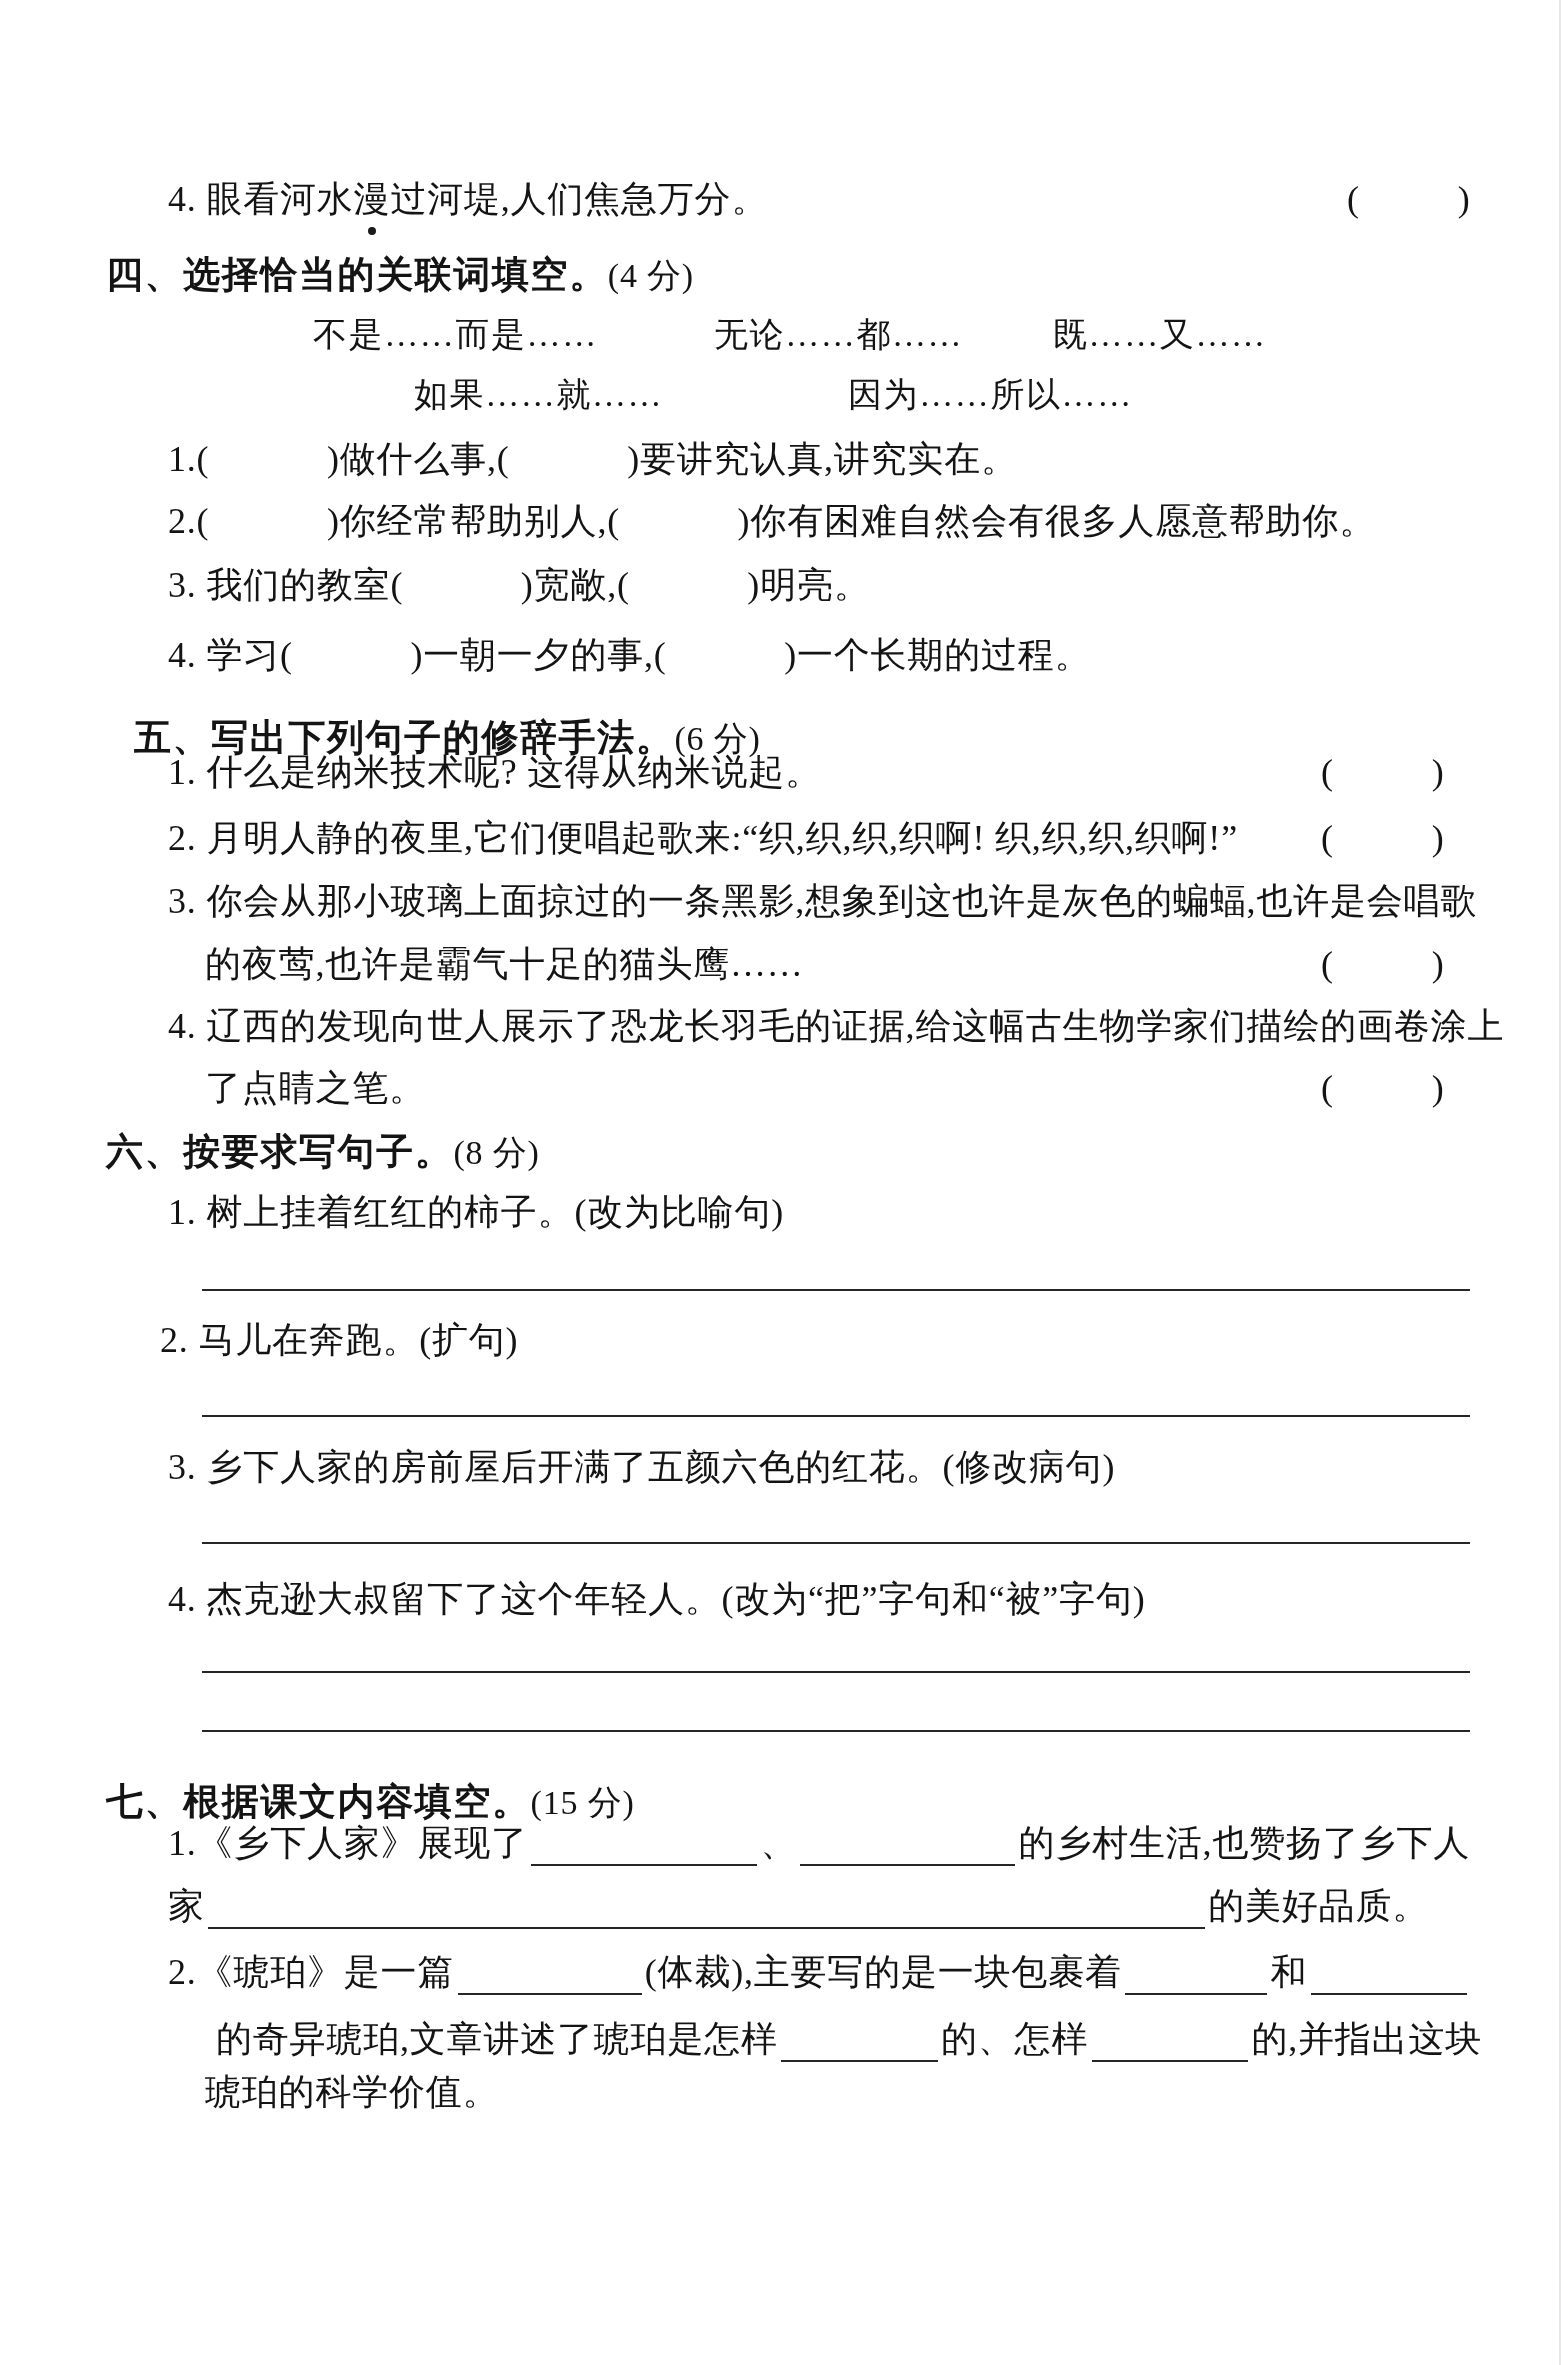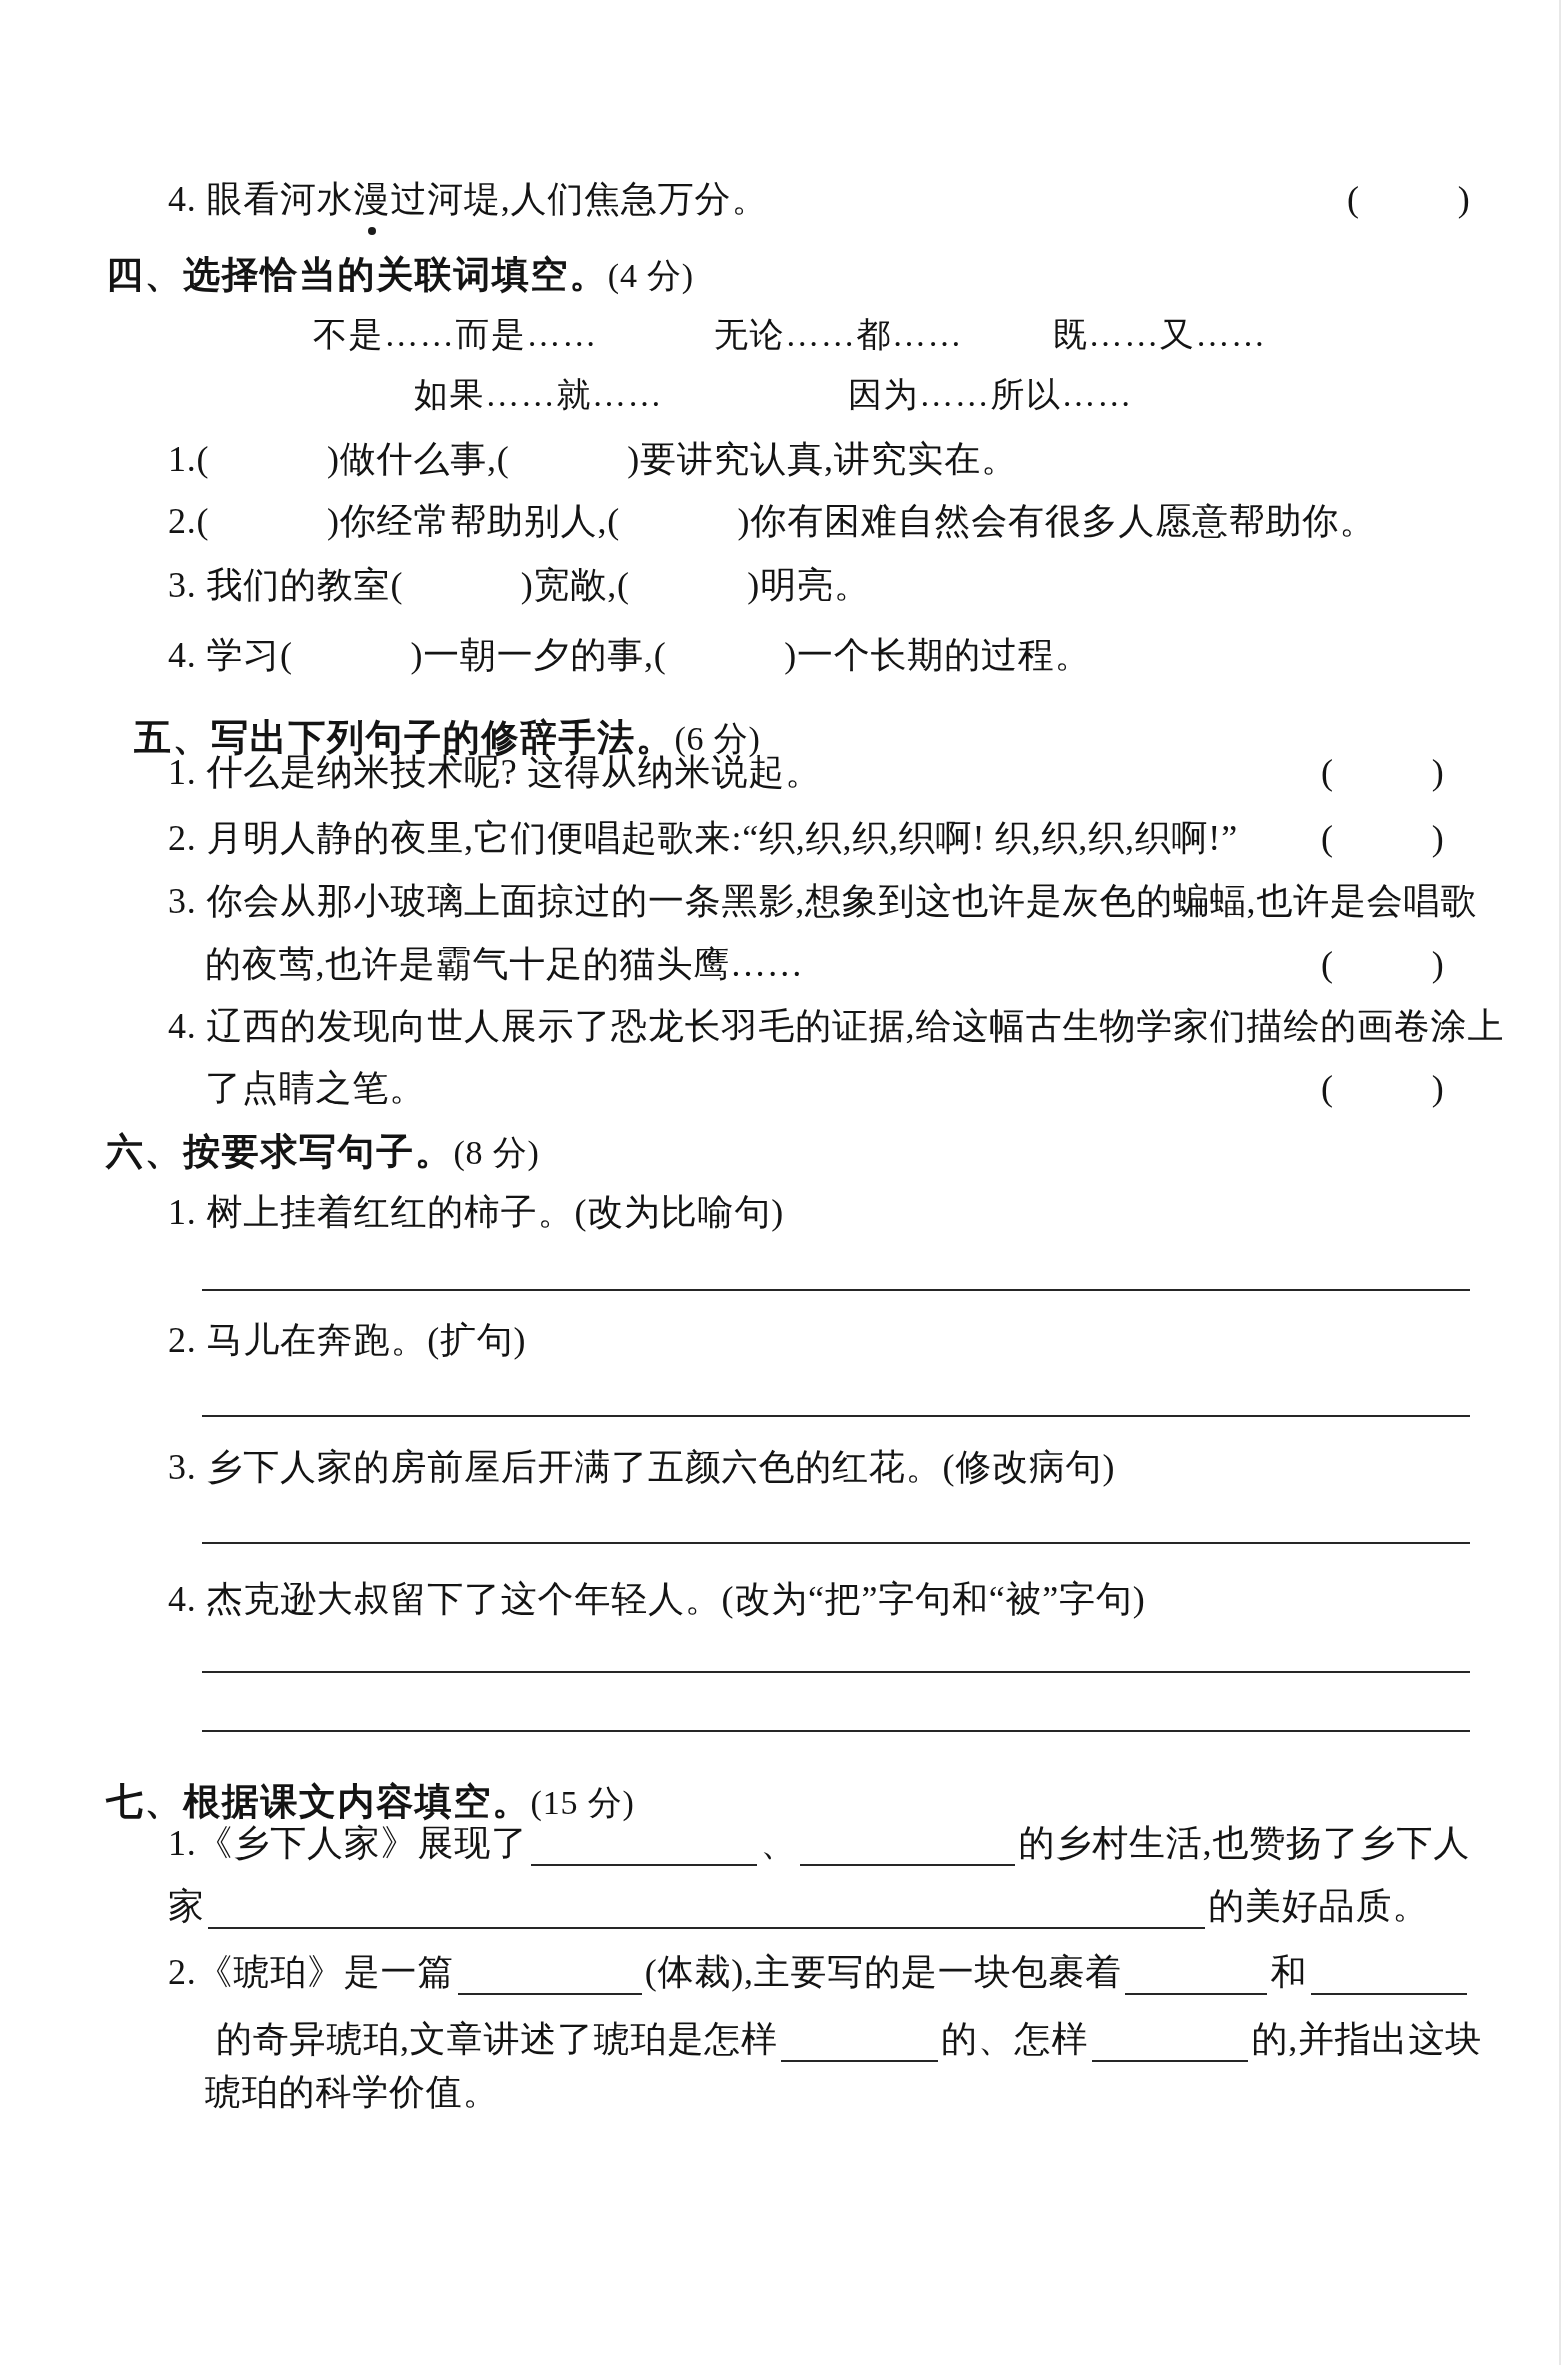--- a/index.html
+++ b/index.html
@@ -107,21 +107,21 @@
 
   <div class="t" style="left:168px;top:1006px;">4. 辽西的发现向世人展示了恐龙长羽毛的证据,给这幅古生物学家们描绘的画卷涂上</div>
   <div class="t" style="left:205px;top:1068px;">了点睛之笔。</div>
   <div class="t bracket" style="left:1321px;top:1068px;">(          )</div>
 
   <div class="t title" style="left:106px;top:1131px;"><span>六、按要求写句子。</span><span class="score">(8 分)</span></div>
 
   <div class="t" style="left:168px;top:1192px;">1. 树上挂着红红的柿子。(改为比喻句)</div>
   <div class="ansline" style="left:202px;top:1289px;width:1268px;"></div>
 
-  <div class="t" style="left:168px;top:1320px;text-align:right;">2. 马儿在奔跑。(扩句)</div>
+  <div class="t" style="left:160px;top:1320px;text-align:right;">2. 马儿在奔跑。(扩句)</div>
   <div class="ansline" style="left:202px;top:1415px;width:1268px;"></div>
 
   <div class="t" style="left:168px;top:1447px;">3. 乡下人家的房前屋后开满了五颜六色的红花。(修改病句)</div>
   <div class="ansline" style="left:202px;top:1542px;width:1268px;"></div>
 
   <div class="t" style="left:168px;top:1579px;">4. 杰克逊大叔留下了这个年轻人。(改为“把”字句和“被”字句)</div>
   <div class="ansline" style="left:202px;top:1671px;width:1268px;"></div>
   <div class="ansline" style="left:202px;top:1730px;width:1268px;"></div>
 
   <div class="t title" style="left:106px;top:1757px;margin-top:24px;"><span>七、根据课文内容填空。</span><span class="score">(15 分)</span></div>

